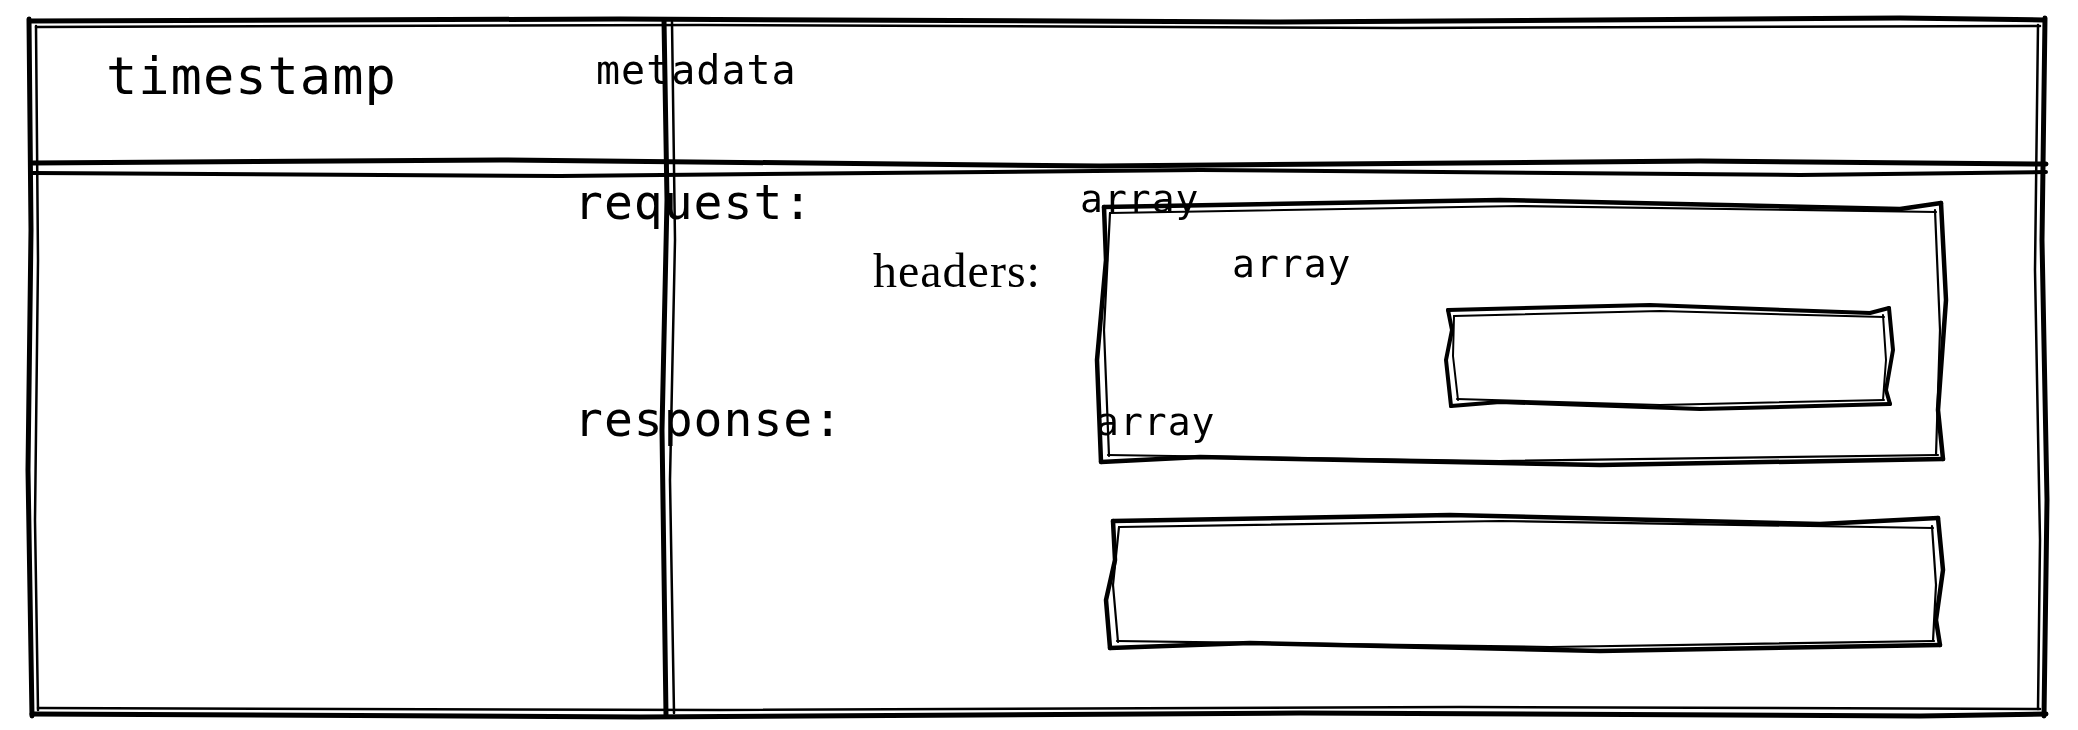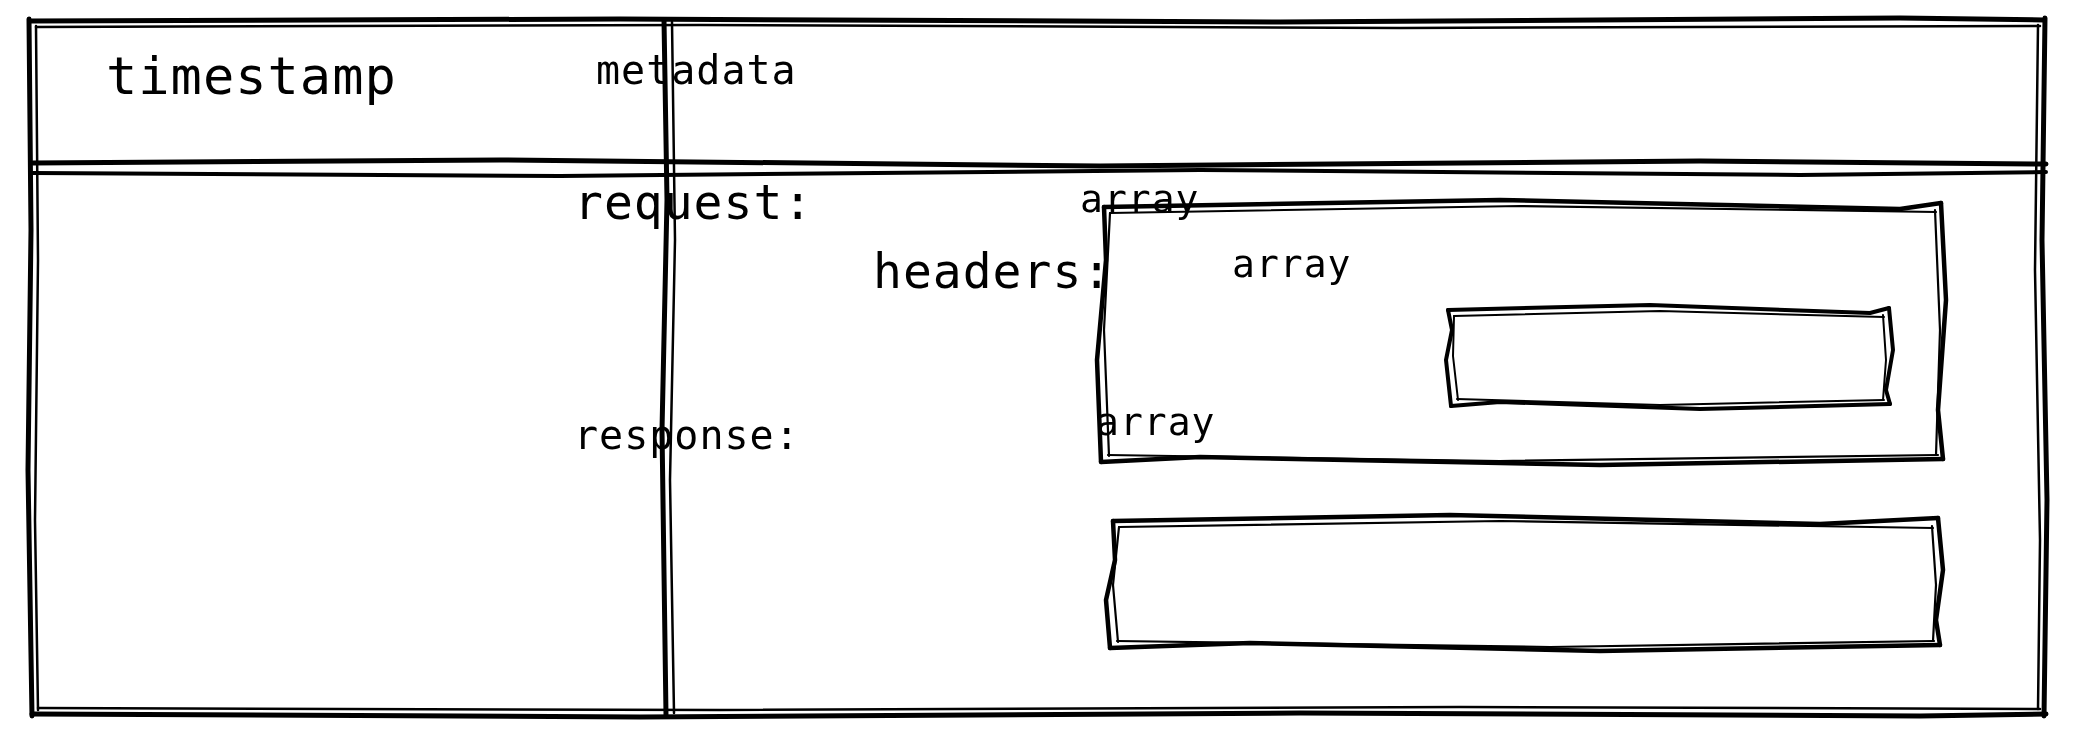--- a/index.html
+++ b/index.html
@@ -73,25 +73,26 @@
     top: 178px;
     font-size: 48px;
     letter-spacing: 1px;
     text-align: center;
   }
   .lbl-headers {
     left: 873px;
     top: 247px;
     font-size: 48px;
     letter-spacing: 1px;
+    font-family: Liberation Serif, serif;
   }
   .lbl-response {
     left: 574px;
-    top: 415px;
-    font-size: 40px;
+    top: 395px;
+    font-size: 48px;
     letter-spacing: 1px;
   }
 
   
   .type-array-request {
     left: 1080px;
     top: 180px;
     font-size: 38px;
     letter-spacing: 1px;
   }

